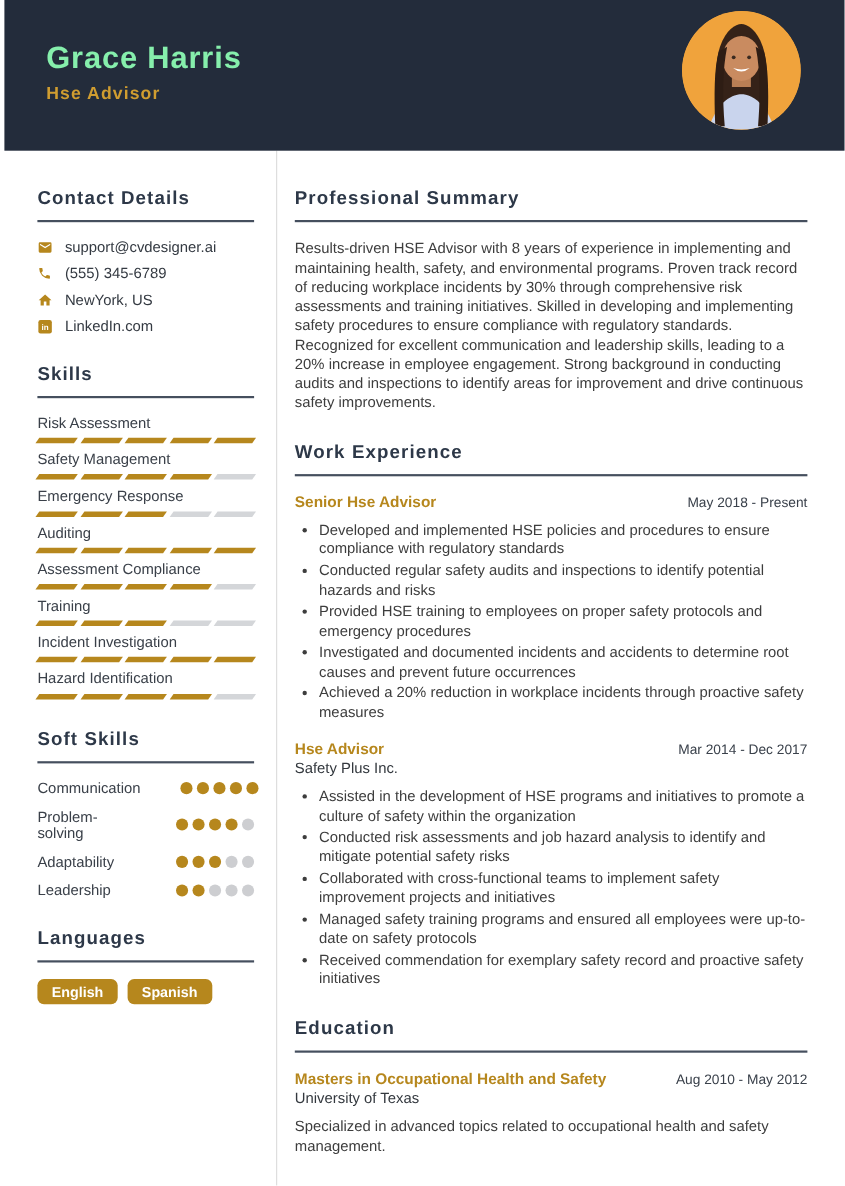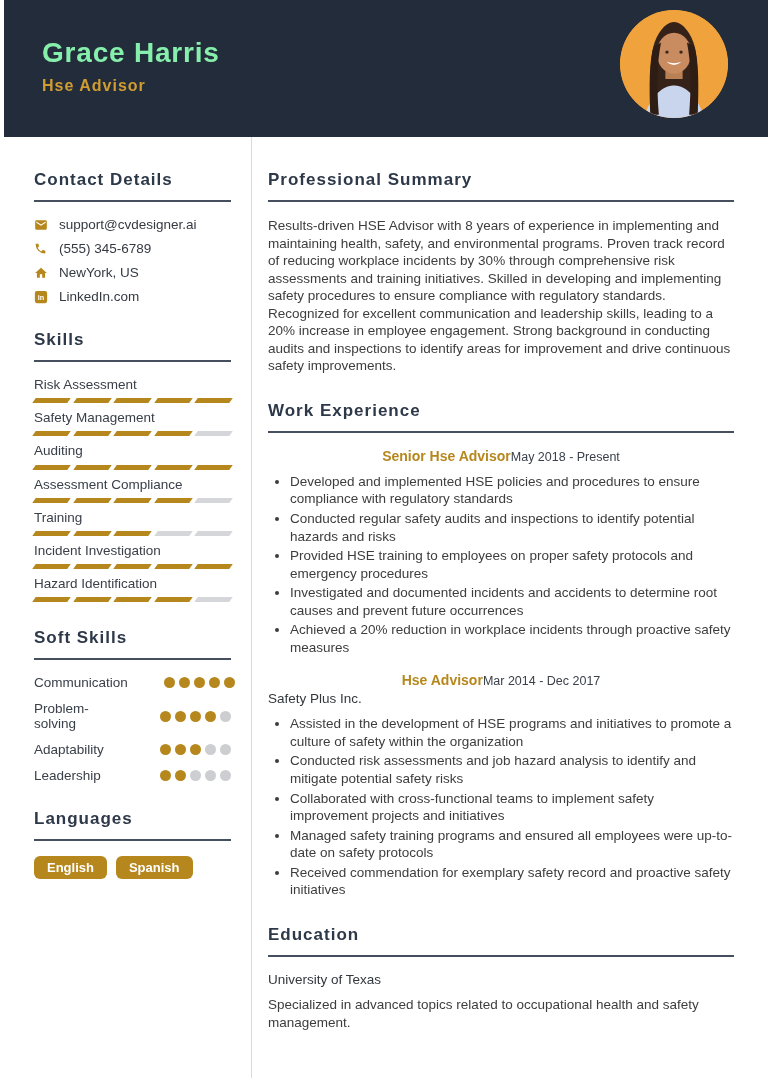--- a/index.html
+++ b/index.html
@@ -84,21 +84,21 @@
   .pill {
     display:inline-block; background:#b6871d; color:#ffffff;
     font-size:13px; font-weight:bold;
     padding:4px 13px; border-radius:6px; margin-right:9px;
   }
 
   
   p.summary { margin:0; font-size:13.5px; line-height:1.3; color:#3d3d3d; }
 
   .job, .edu { margin-bottom:16px; }
-  .jhead { display:flex; justify-content:center; align-items:flex-start; }
+  .jhead { display:flex; justify-content:space-between; align-items:flex-start; }
   .jtitle { color:#b6871d; font-weight:bold; font-size:14px; }
   .jdate { font-size:12.5px; color:#3a414b; white-space:nowrap; padding-top:2px; }
   .jcompany { font-size:13.5px; color:#33383e; margin-top:3px; }
   .job ul { margin:9px 0 0 0; padding-left:22px; }
   .job li { font-size:13.5px; line-height:1.3; color:#3d3d3d; margin-bottom:2px; }
   .edesc { font-size:13.5px; line-height:1.32; color:#3d3d3d; margin-top:9px; }
 </style>
 </head>
 <body>
 
@@ -184,20 +184,30 @@
               <div class="slabel">Safety Management</div>
               <div class="bar">
                 <span class="seg on"></span>
                 <span class="seg on"></span>
                 <span class="seg on"></span>
                 <span class="seg on"></span>
                 <span class="seg"></span>
               </div>
             </div>
             <div class="skill">
+              <div class="slabel">Emergency Response</div>
+              <div class="bar">
+                <span class="seg on"></span>
+                <span class="seg on"></span>
+                <span class="seg on"></span>
+                <span class="seg"></span>
+                <span class="seg"></span>
+              </div>
+            </div>
+            <div class="skill">
               <div class="slabel">Auditing</div>
               <div class="bar">
                 <span class="seg on"></span>
                 <span class="seg on"></span>
                 <span class="seg on"></span>
                 <span class="seg on"></span>
                 <span class="seg on"></span>
               </div>
             </div>
             <div class="skill">
@@ -342,20 +352,24 @@
               </ul>
             </article>
           </div>
       </section>
 
       <section>
         <h2 class="sec">Education</h2>
         <div class="rule"></div>
         <div id="edu">
             <article class="edu">
+              <div class="jhead">
+                <div class="jtitle">Masters in Occupational Health and Safety</div>
+                <div class="jdate">Aug 2010 - May 2012</div>
+              </div>
               <div class="jcompany">University of Texas</div>
               <p class="edesc">Specialized in advanced topics related to occupational health and safety management.</p>
             </article>
           </div>
       </section>
 
     </main>
   </div>
 </div>
 

